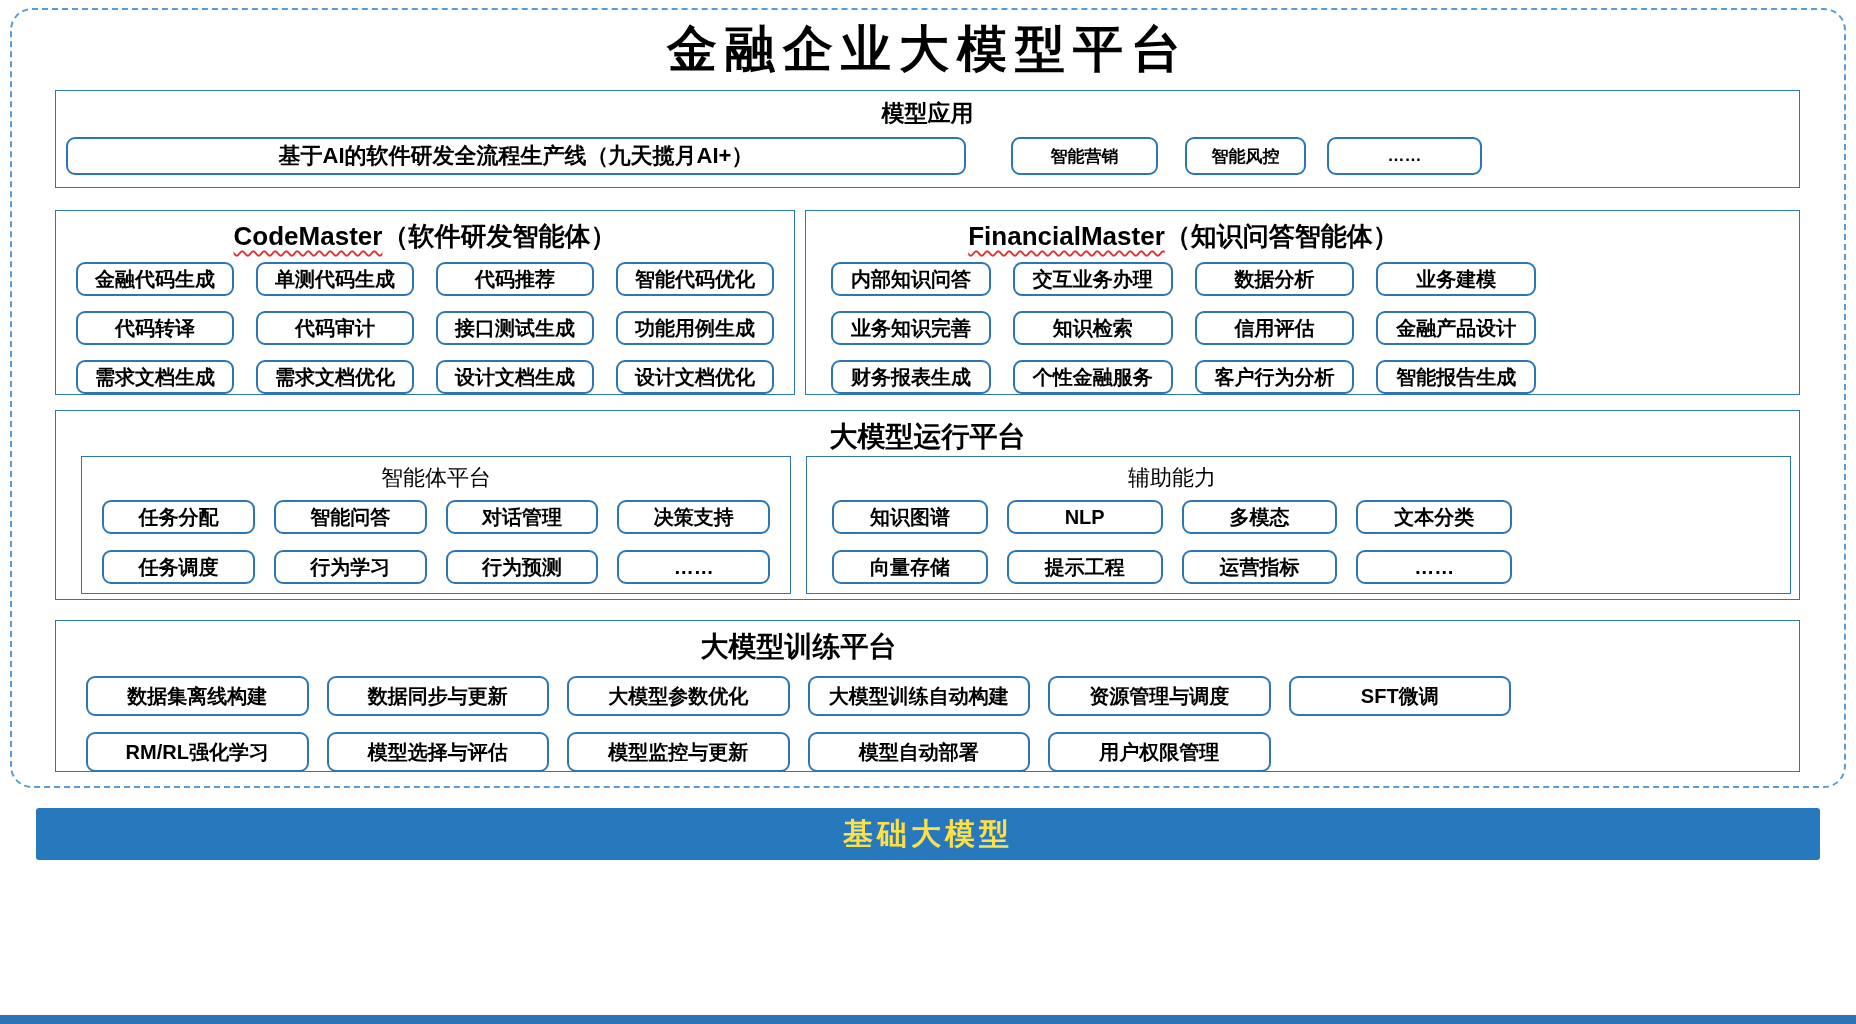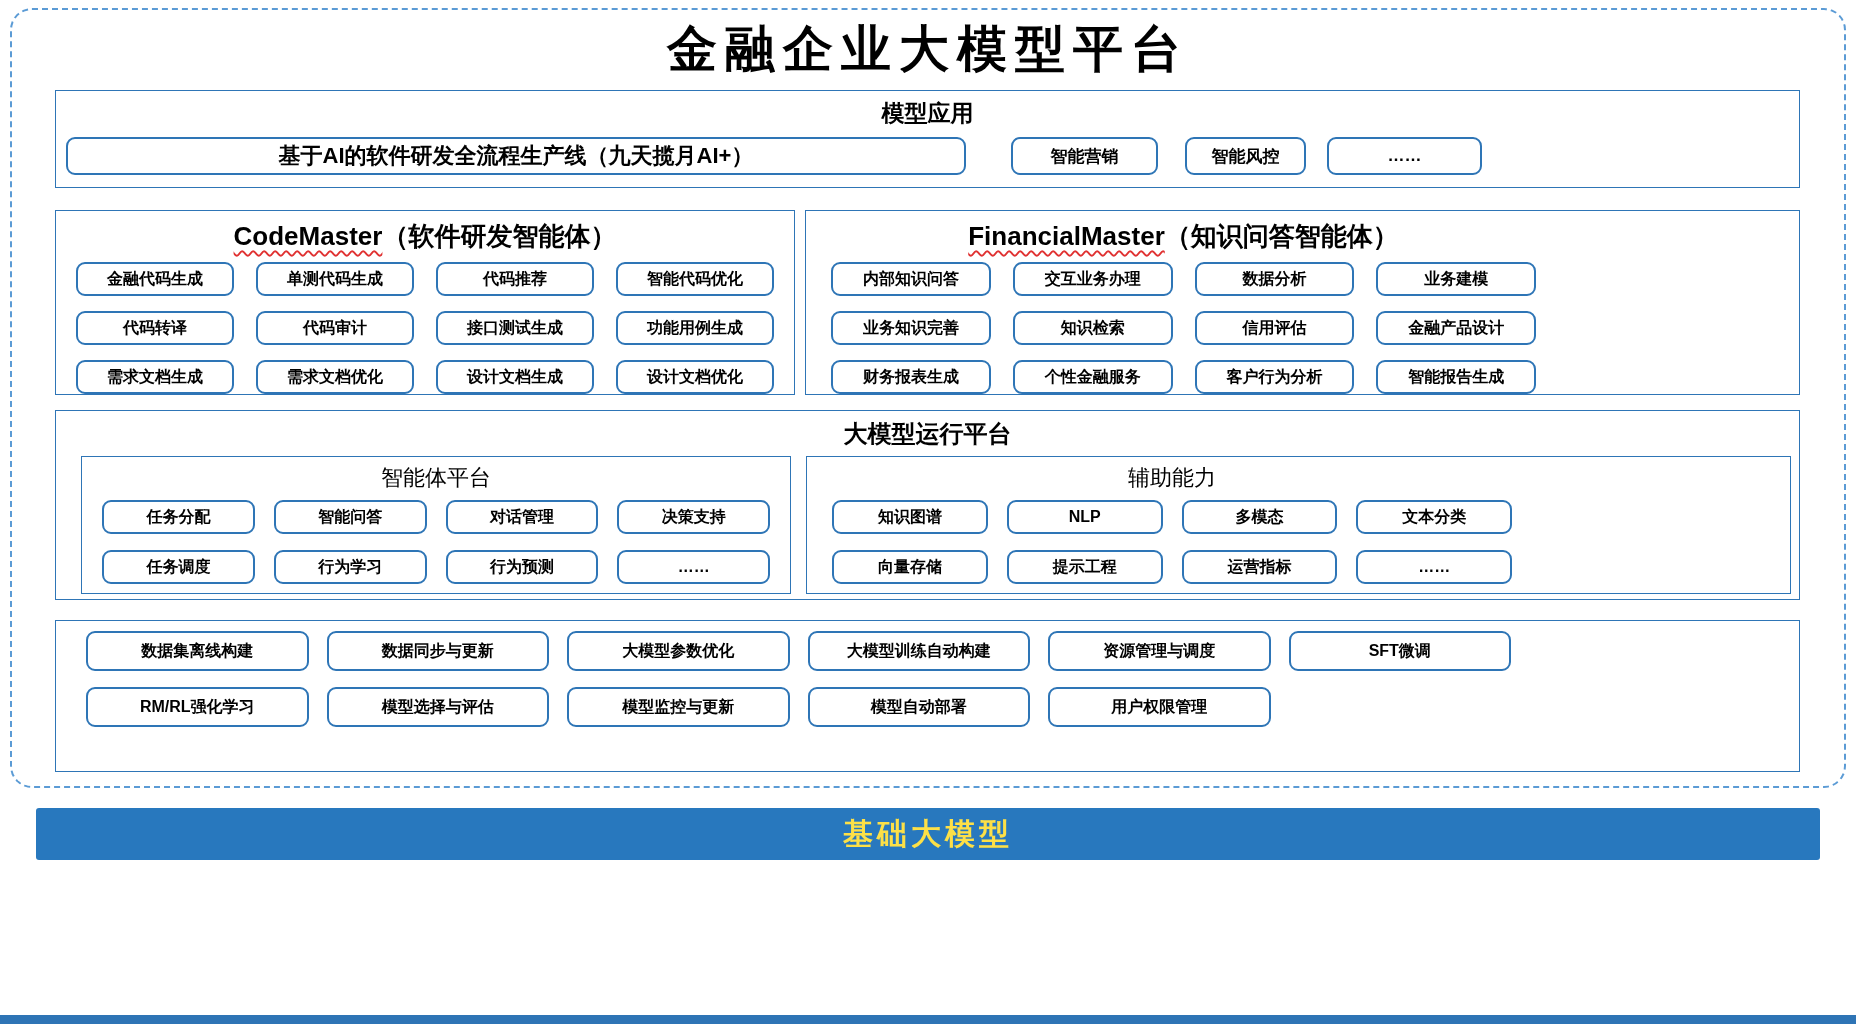--- a/index.html
+++ b/index.html
@@ -8,24 +8,24 @@
   .canvas { position: relative; width: 1856px; height: 1024px; background: #fff; overflow: hidden; }
 
   .outer-dashed { position: absolute; left: 10px; top: 8px; width: 1836px; height: 780px;
                   border: 2px dashed #5b9bd5; border-radius: 22px; }
 
   .main-title { position: absolute; left: 0; top: 16px; width: 100%; text-align: center;
                 font-family: "DejaVu Serif", "Liberation Serif", serif;
                 font-weight: 700; font-size: 50px; letter-spacing: 8px; }
 
   .sec { position: absolute; background: #fff; border: 1.5px solid #2e75b6; }
-  .sec-title { text-align: center; font-weight: 700; font-size: 24px; padding-top: 7px; }
+  .sec-title { text-align: center; font-weight: 700; font-size: 28px; padding-top: 7px; }
 
   .pill { display: flex; align-items: center; justify-content: center; background: #fff;
-          border: 2px solid #2e75b6; border-radius: 9px; font-weight: 700; font-size: 16px;
+          border: 2px solid #2e75b6; border-radius: 9px; font-weight: 700; font-size: 20px;
           white-space: nowrap; }
 
   
   .app-row { position: absolute; left: 10px; top: 46px; display: flex; }
   .app-row .pill { height: 38px; font-size: 17px; }
   .app-main { width: 900px; font-size: 22px !important; }
   .app-s1 { margin-left: 45px; width: 147px; }
   .app-s2 { margin-left: 27px; width: 121px; }
   .app-s3 { margin-left: 21px; width: 155px; }
 
@@ -150,20 +150,21 @@
           <div class="pill">提示工程</div>
           <div class="pill">运营指标</div>
           <div class="pill">……</div>
         </div>
       </div>
     </div>
   </div>
 
   <div class="sec" style="left:55px; top:620px; width:1745px; height:152px;">
     <div class="train-inner">
+      <div class="sec-title">大模型训练平台</div>
       <div class="grid6">
         <div class="pill">数据集离线构建</div>
         <div class="pill">数据同步与更新</div>
         <div class="pill">大模型参数优化</div>
         <div class="pill">大模型训练自动构建</div>
         <div class="pill">资源管理与调度</div>
         <div class="pill">SFT微调</div>
         <div class="pill">RM/RL强化学习</div>
         <div class="pill">模型选择与评估</div>
         <div class="pill">模型监控与更新</div>

